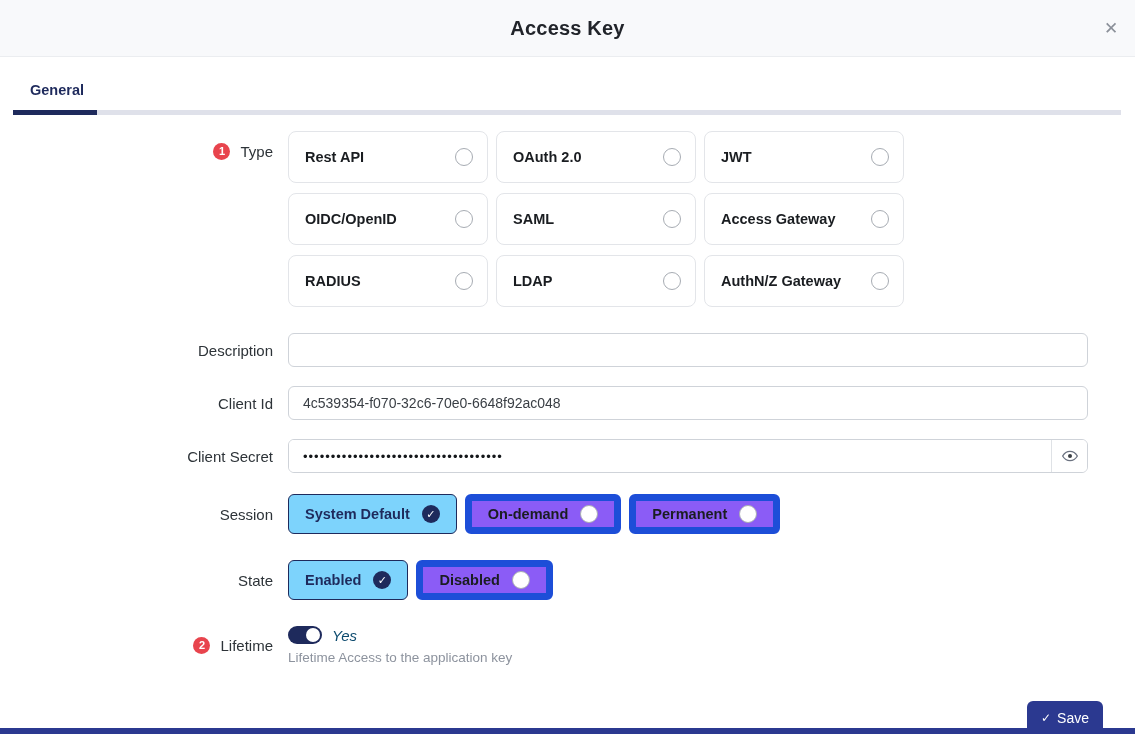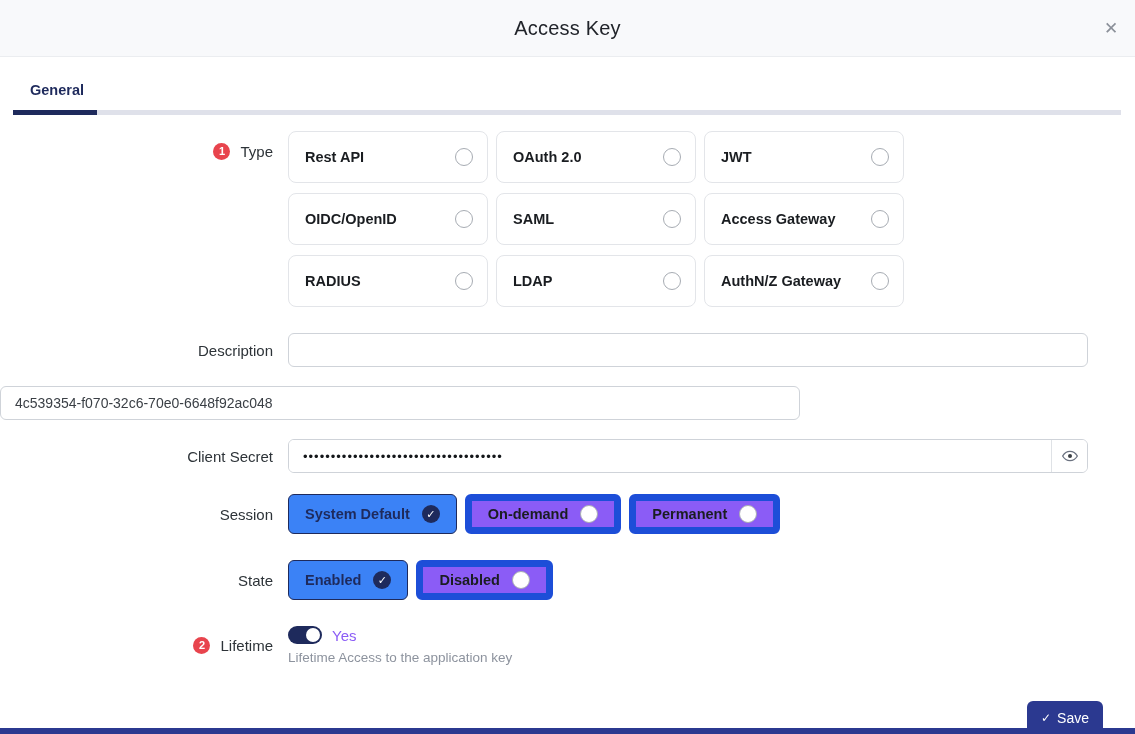--- a/index.html
+++ b/index.html
@@ -16,21 +16,21 @@
     height: 57px;
     background: #f8f9fb;
     border-bottom: 1px solid #ebedf0;
     display: flex;
     align-items: center;
     justify-content: center;
     position: relative;
   }
   .modal-title {
     font-size: 20px;
-    font-weight: 400;
+    font-weight: 700;
     color: #21242a;
     letter-spacing: 0.2px;
   }
   .close-btn {
     position: absolute;
     right: 12px;
     top: 50%;
     transform: translateY(-50%);
     width: 24px; height: 24px;
     display: flex; align-items: center; justify-content: center;
@@ -186,21 +186,21 @@
     align-items: center;
     gap: 12px;
     padding: 0 16px;
     cursor: pointer;
     font-size: 14.5px;
     font-weight: 600;
     color: #1a1d21;
   }
   .pill.selected {
     border: 1.5px solid #1e2a5c;
-    background: #3b82f6;
+    background: #7dd3fc;
     color: #1e2a5c;
     text-align: center;
   }
 
   
   .toggle-line { display: flex; align-items: center; gap: 10px; }
   .toggle {
     width: 34px; height: 18px;
     background: #1e2a5c;
     border-radius: 9px;
@@ -208,21 +208,21 @@
     cursor: pointer;
     flex: 0 0 34px;
   }
   .toggle .knob {
     position: absolute;
     top: 2px; right: 2px;
     width: 14px; height: 14px;
     border-radius: 50%;
     background: #ffffff;
   }
-  .toggle-text { font-size: 15px; color: #8b5cf6; }
+  .toggle-text { font-size: 15px; color: #0c4a6e; font-style: italic; }
   .helper-text {
     margin-top: 6px;
     font-size: 13.5px;
     color: #8d939e;
   }
 
   
   .footer-row {
     display: flex;
     justify-content: flex-end;
@@ -322,20 +322,23 @@
   <div class="form-row mb-19">
     <div class="label-cell lh34">
       <span>Description</span>
     </div>
     <div class="control-cell">
       <input class="text-input" type="text" value="" style="">
     </div>
   </div>
 
   <div class="form-row mb-19">
+    <div class="label-cell lh34">
+      <span>Client Id</span>
+    </div>
     <div class="control-cell">
       <input class="text-input" type="text" value="4c539354-f070-32c6-70e0-6648f92ac048" style="">
     </div>
   </div>
 
   <div class="form-row mb-21">
     <div class="label-cell lh34">
       <span>Client Secret</span>
     </div>
     <div class="control-cell">

